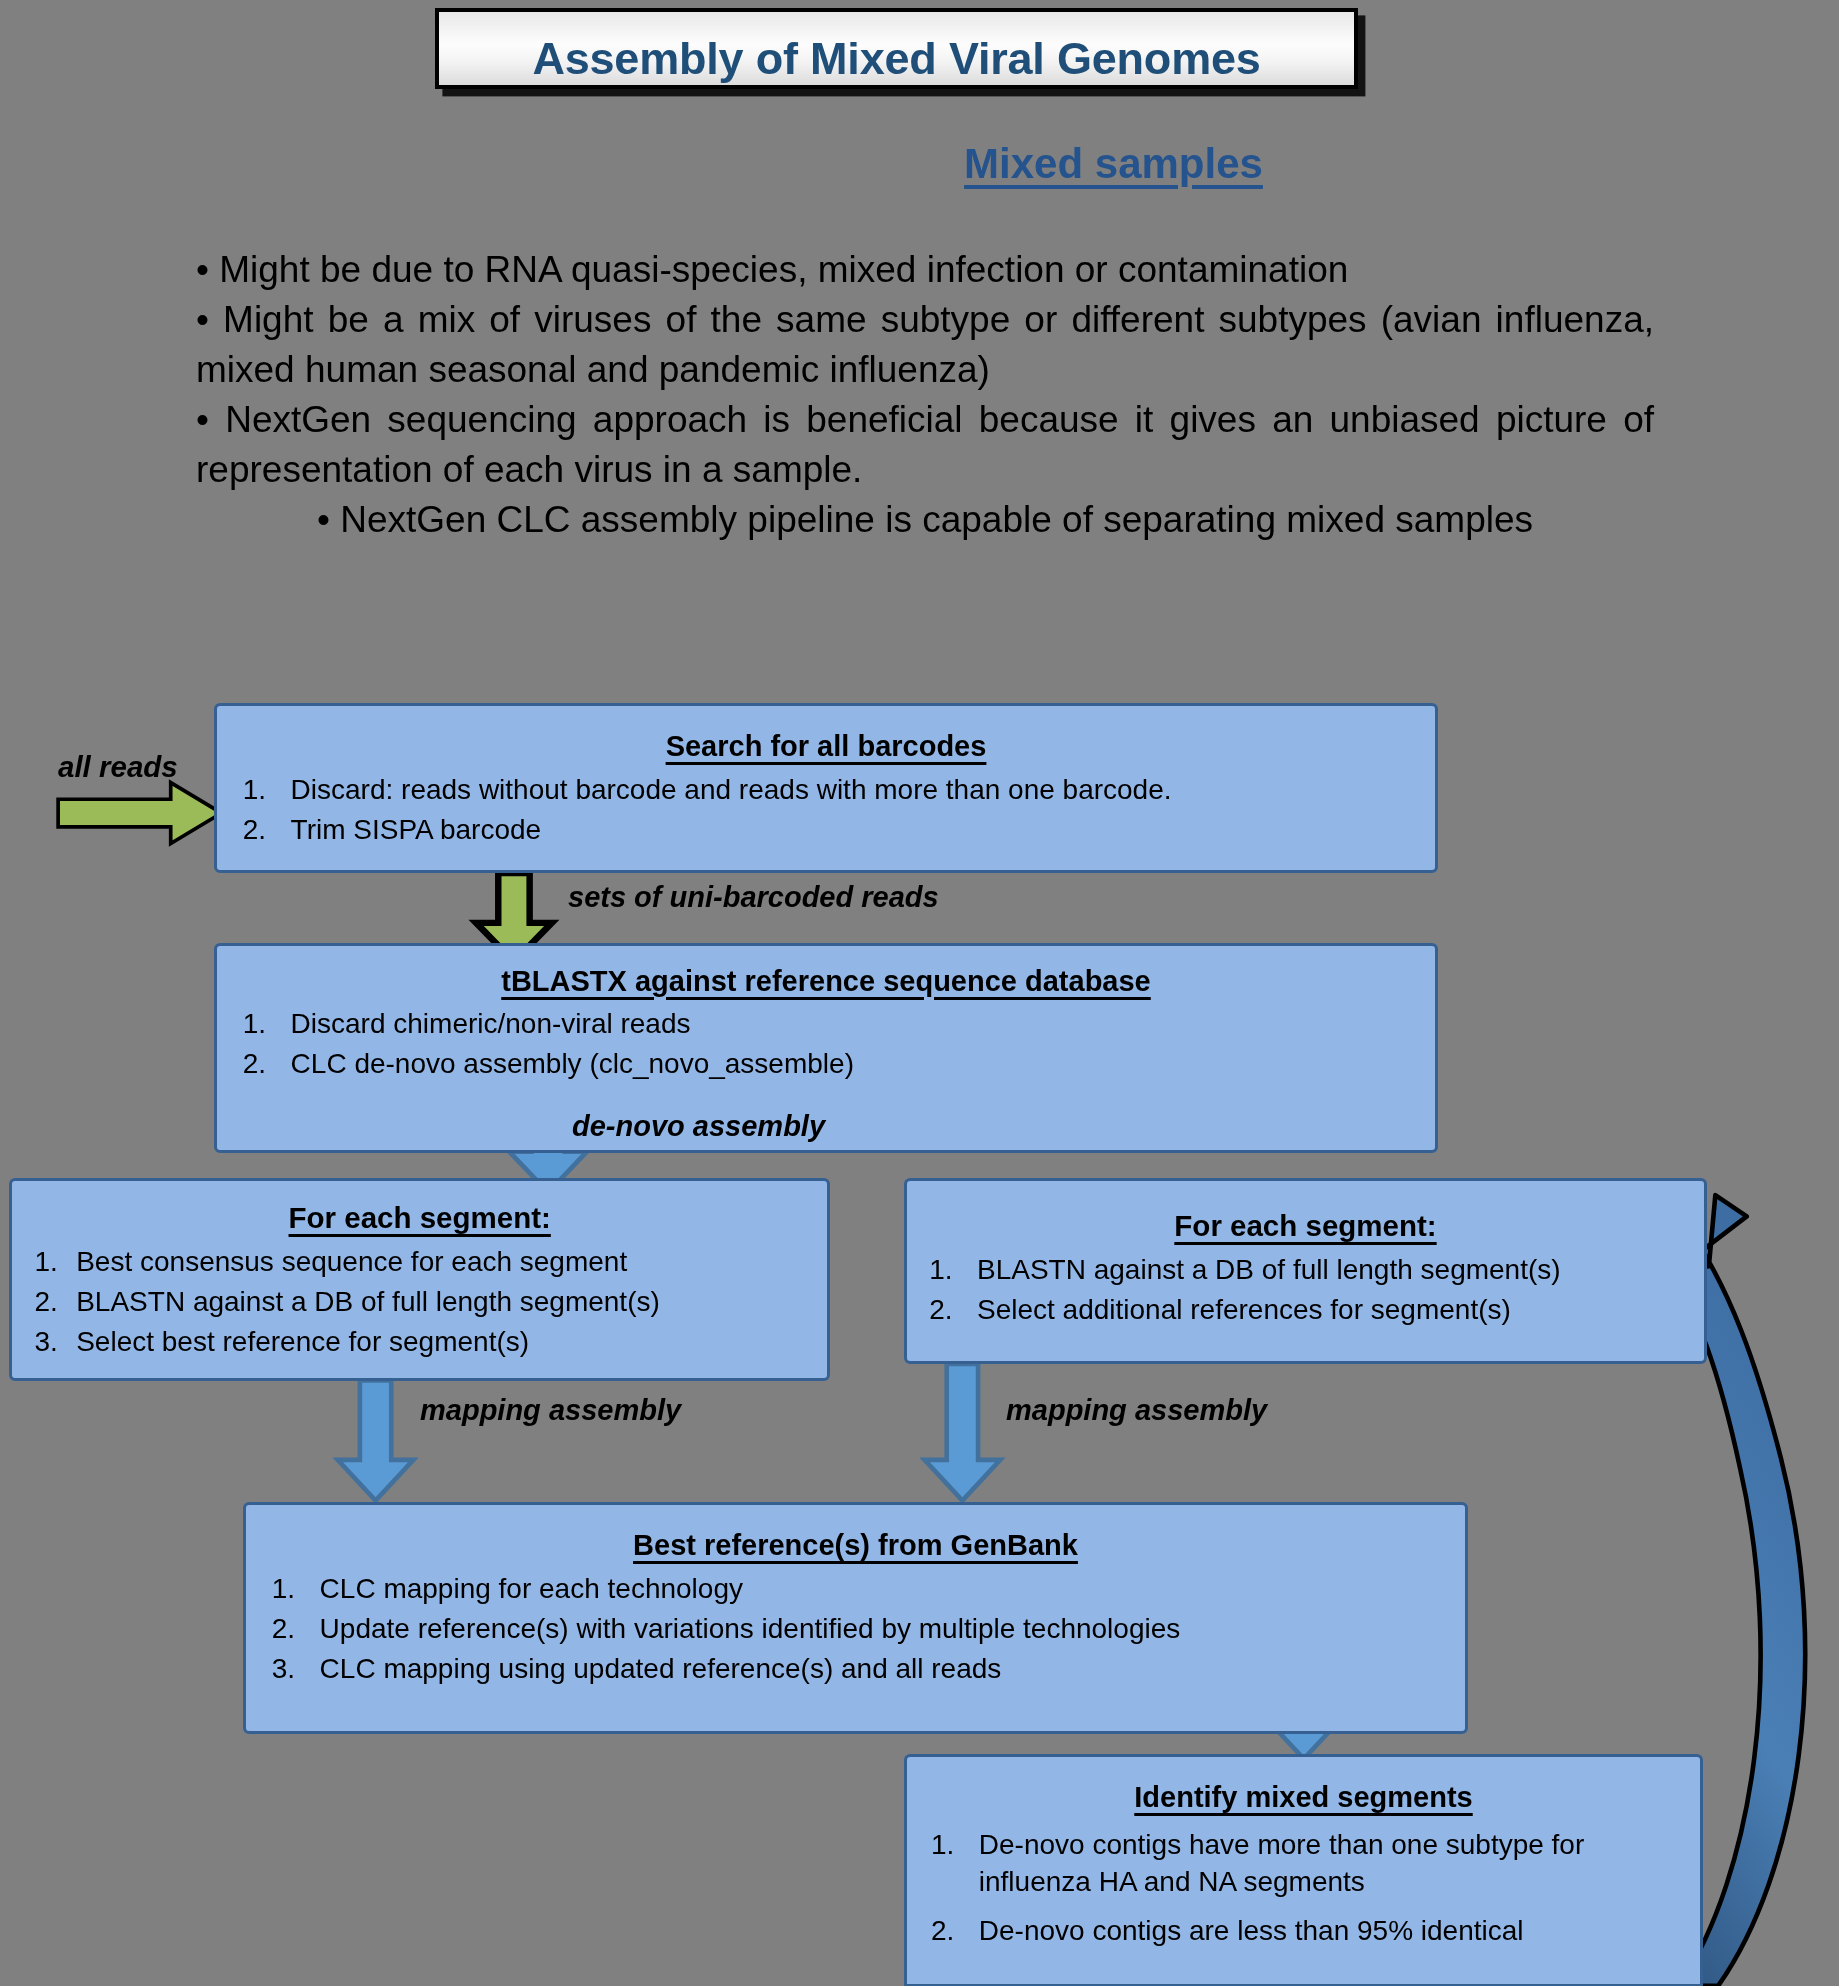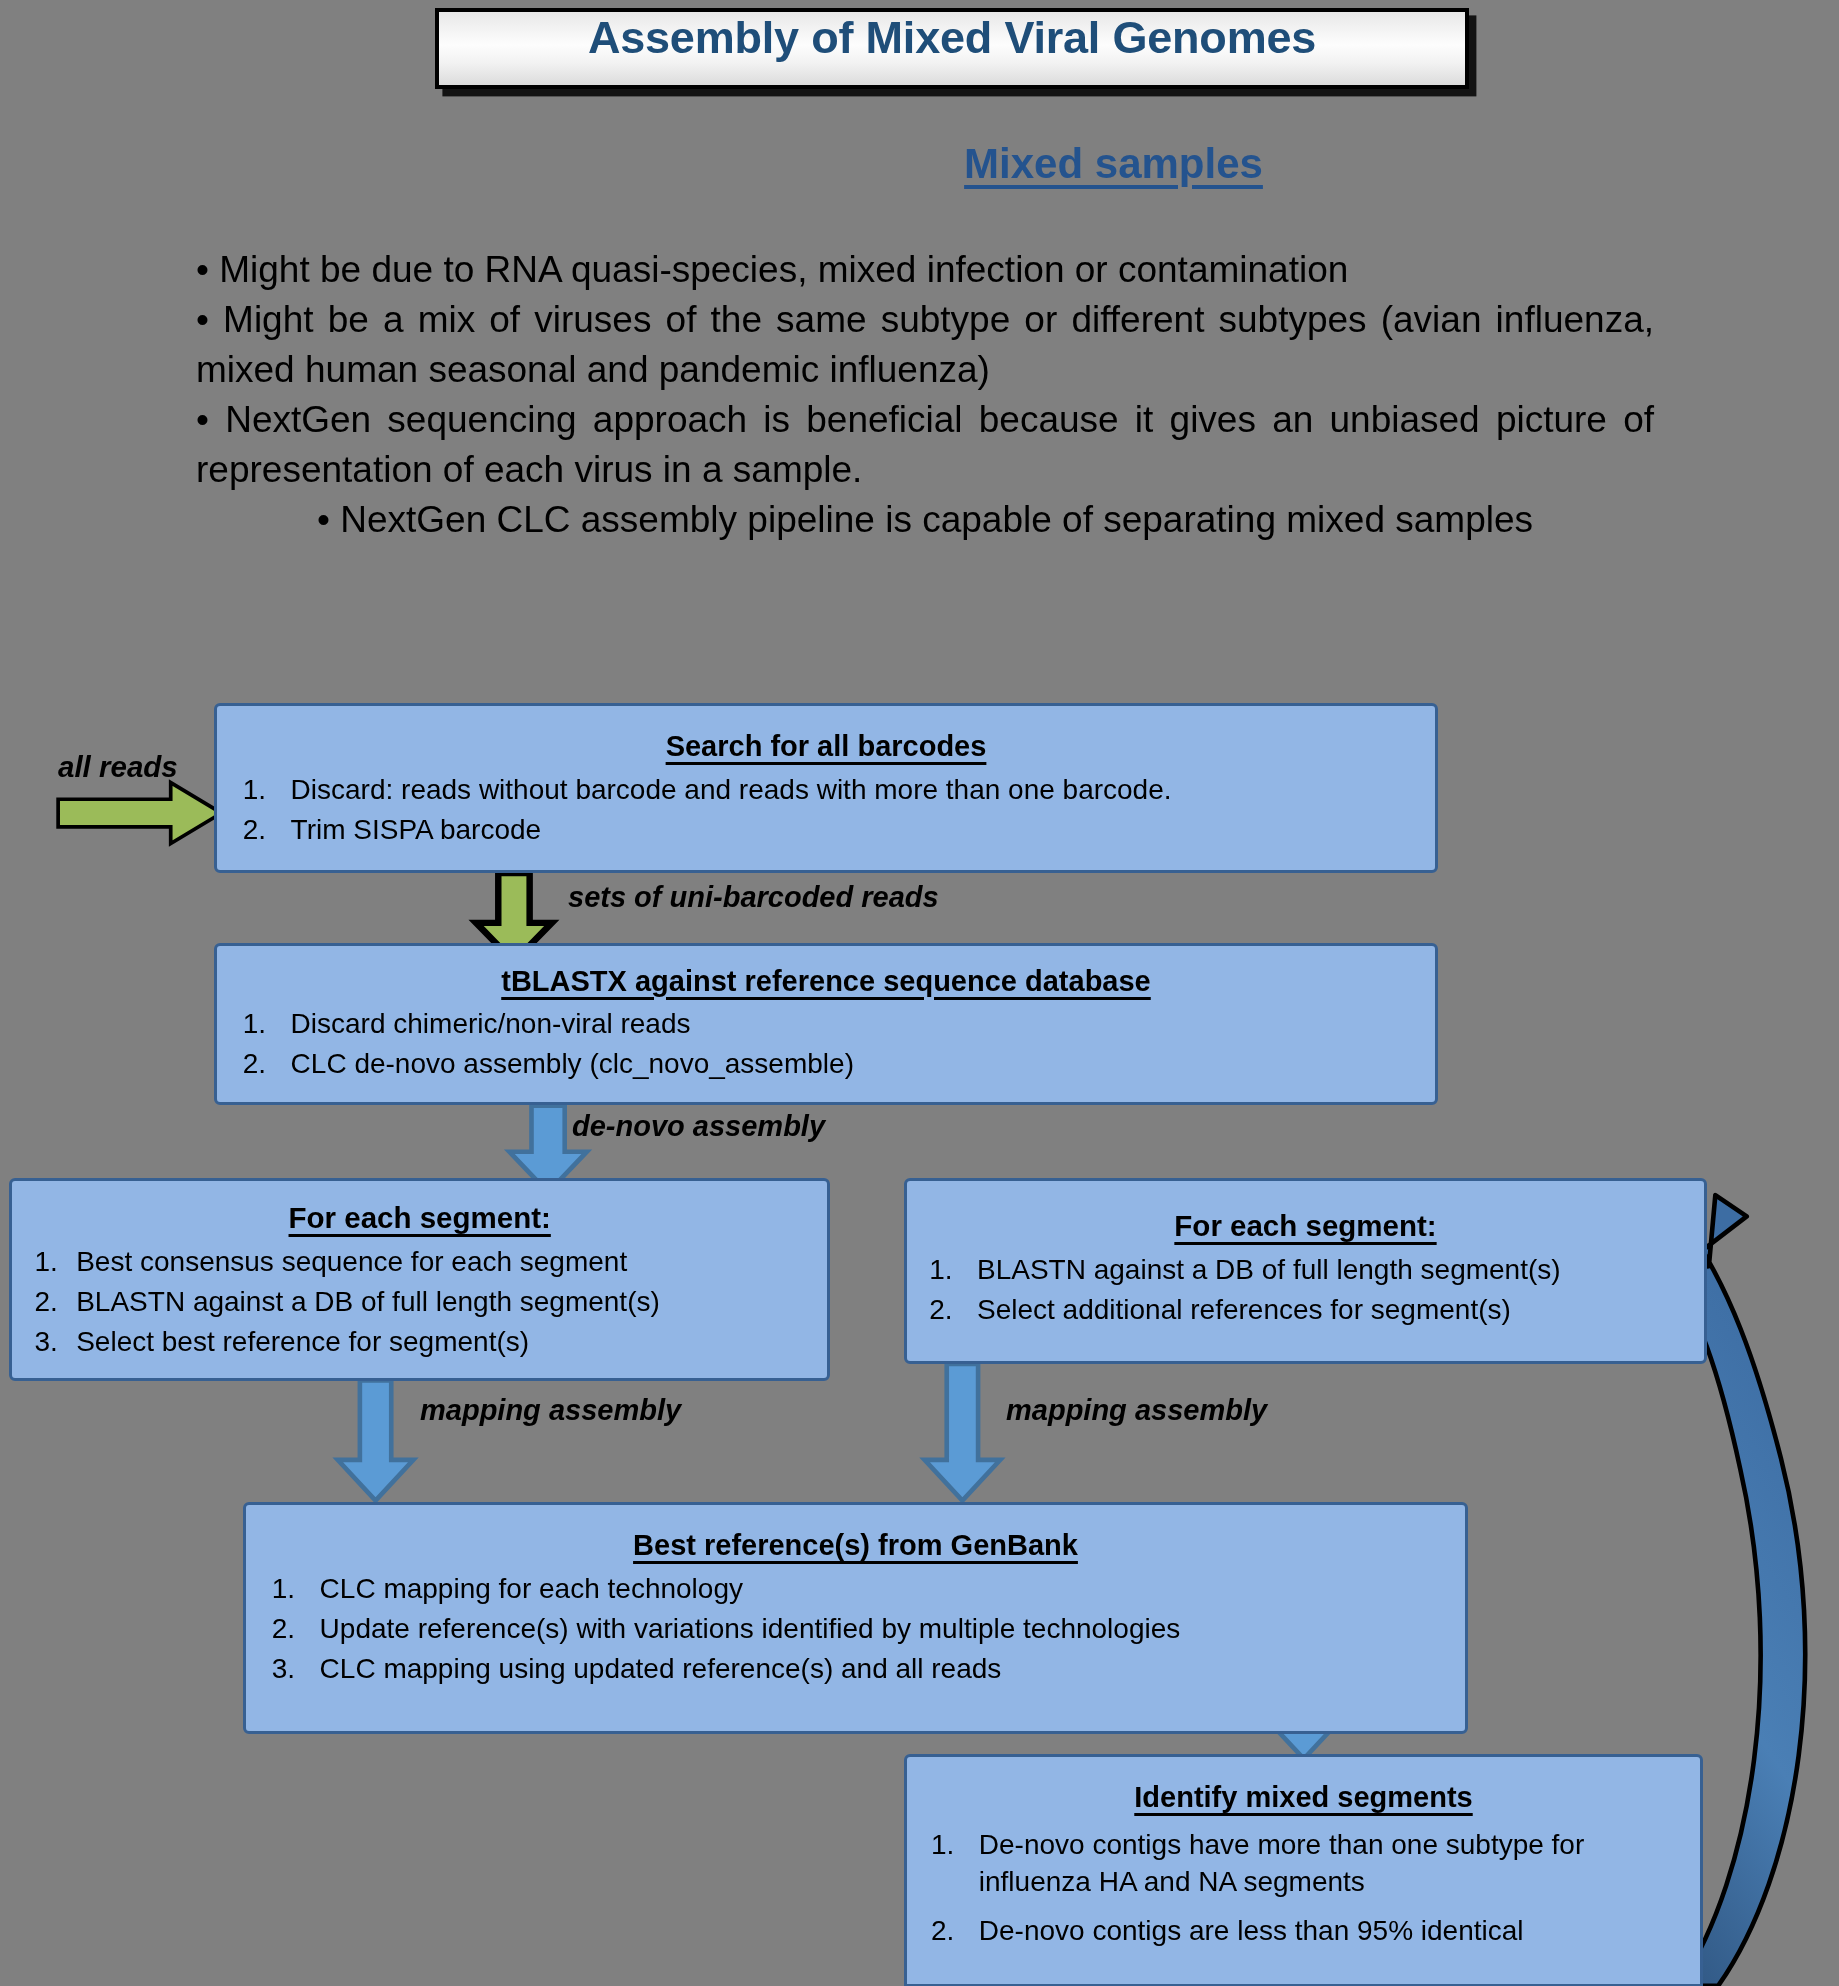--- a/index.html
+++ b/index.html
@@ -12,25 +12,25 @@
     overflow: hidden;
     font-family: "Liberation Sans", sans-serif;
     -webkit-font-smoothing: antialiased;
   }
   .canvas { position: absolute; inset: 0; }
 
   
   #title-plate {
     position: absolute;
     left: 435px; top: 8.3px;
-    width: 1034px; height: 81px;
+    width: 923px; height: 81px;
     background: linear-gradient(to bottom, #e8e8e8 0%, #fdfdfd 45%, #f2f2f2 70%, #dcdcdc 100%);
     border: 4.6px solid #000000;
     box-shadow: 7.4px 7.4px 0 rgba(0,0,0,0.85);
-    display: flex; align-items: flex-start; justify-content: center;
+    display: flex; align-items: flex-end; justify-content: center;
     box-sizing: border-box;
   }
   #title-plate .title-text {
     color: #1f4e79;
     font-size: 45px;
     font-weight: bold;
     letter-spacing: -0.2px;
     white-space: nowrap;
   }
 
@@ -101,21 +101,21 @@
     padding-left: 57px;
   }
   .flowbox ol li::before {
     content: counter(itm) ".";
     position: absolute; left: 9.2px; top: 0;
     width: 37px;
   }
 
   
   #box-barcodes   { left: 214px; top: 703px;  width: 1224px; height: 170px; padding: 24px 16.6px 0 16.6px; }
-  #box-tblastx    { left: 214px; top: 943px; width: 1224px; height: 162px; padding: 18.5px 16.6px 0 16.6px; }
+  #box-tblastx    { left: 214px; top: 943px; width: 1224px; height: 210px; padding: 18.5px 16.6px 0 16.6px; }
   #box-segment-left  { left: 9.2px;  top: 1178px; width: 821px; height: 203px; padding: 20px 13px 0 13px; }
   #box-segment-right { left: 904px; top: 1178px; width: 803px; height: 186px; padding: 28px 13px 0 13px; }
   #box-genbank    { left: 243px; top: 1502px; width: 1225px; height: 232px; padding: 24px 16.6px 0 16.6px; }
   #box-mixed      { left: 904px; top: 1754px; width: 799px; height: 233px; padding: 24px 14.8px 0 14.8px; border-bottom-left-radius: 0; border-bottom-right-radius: 0; }
 
   #box-segment-left .box-title,
   #box-segment-right .box-title { font-size: 29.5px; }
   #box-segment-left ol li { padding-left: 51px; }
   #box-segment-right ol li { padding-left: 57px; }
   #box-mixed ol { line-height: 37px; }

